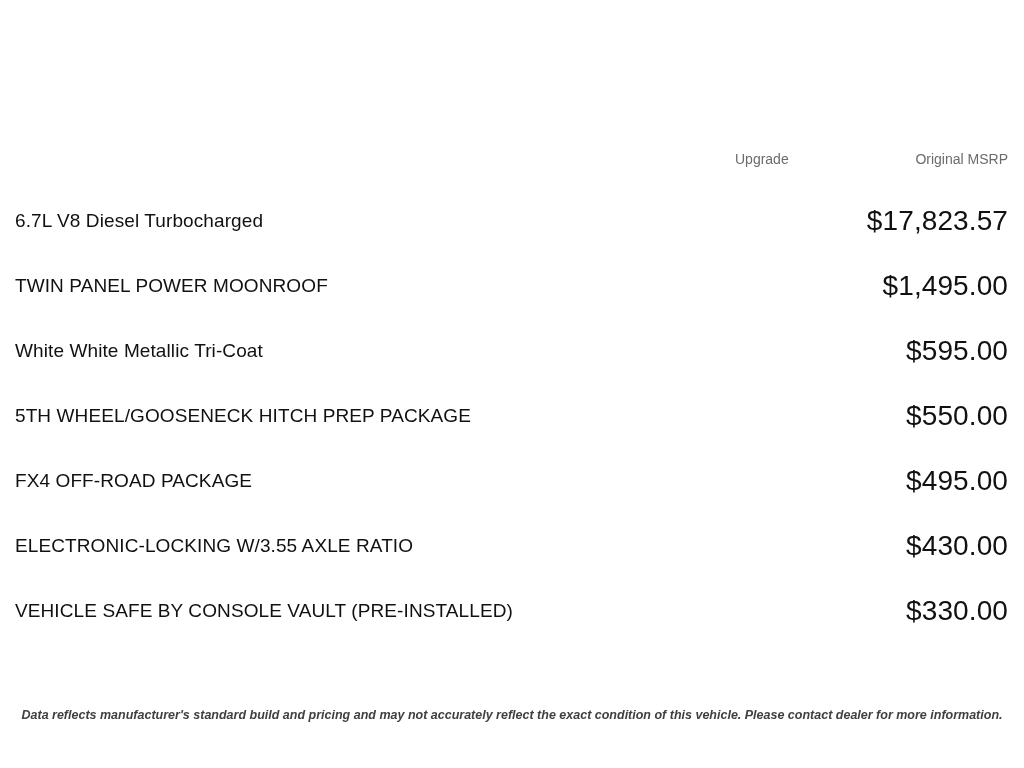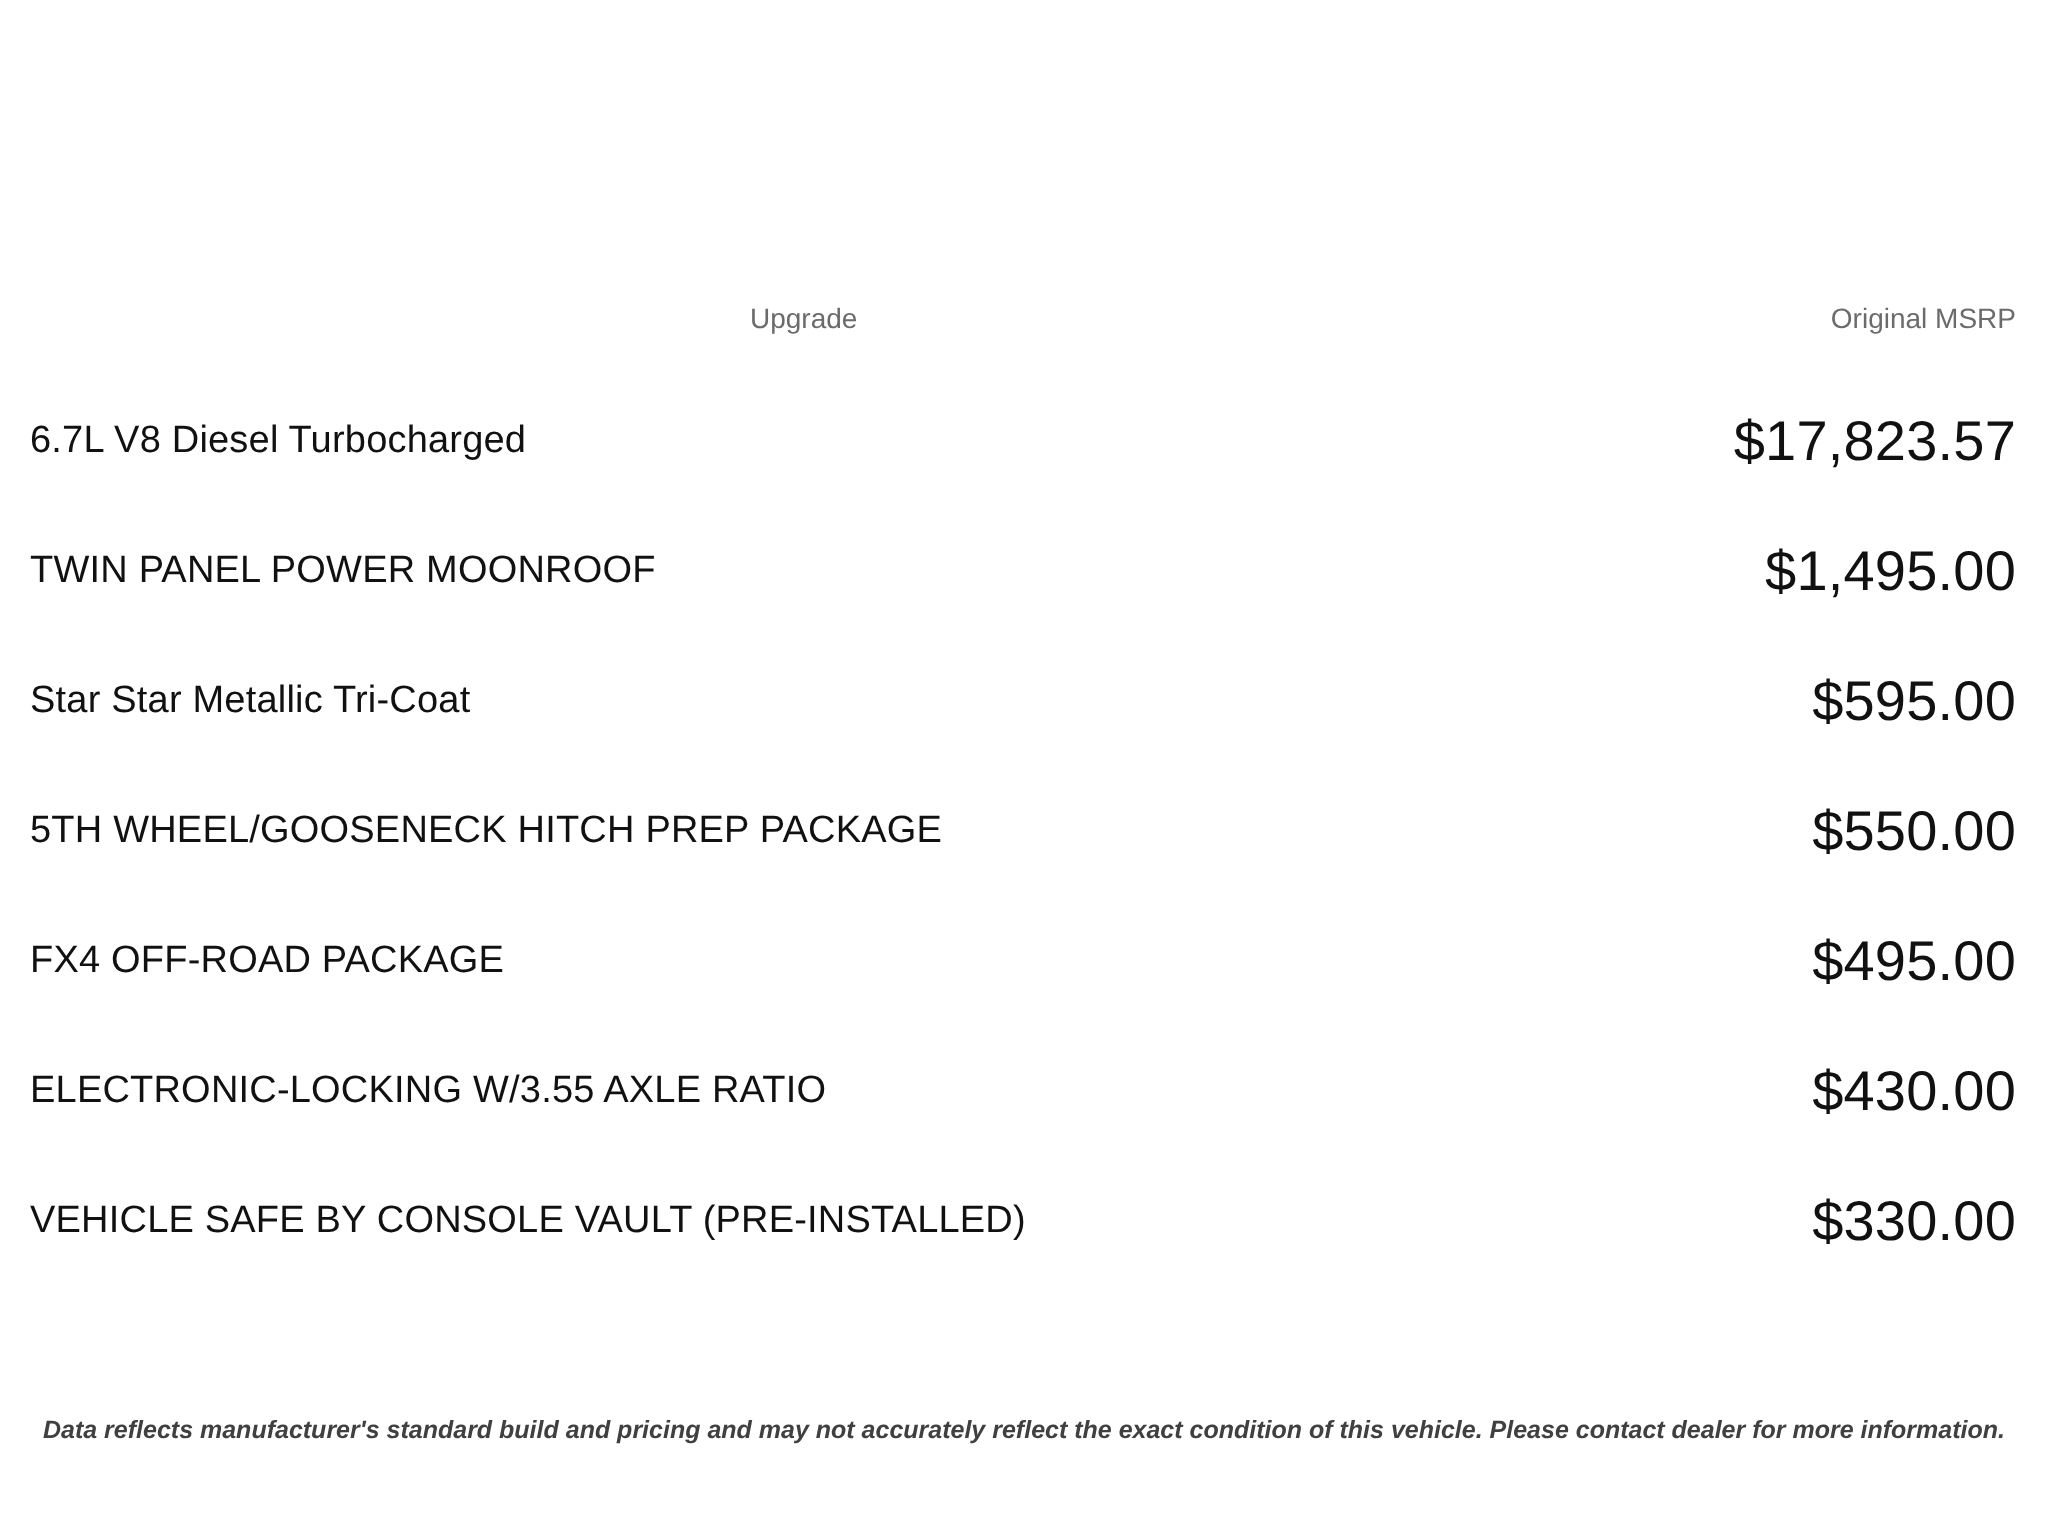--- a/index.html
+++ b/index.html
@@ -64,21 +64,21 @@
 
   table.upgrades th {
     font-weight: 400;
     color: #6b6b6b;
     font-size: 14px;
     padding: 0;
     height: 58px;
     vertical-align: middle;
   }
   th.col-upgrade {
-    text-align: center;
+    text-align: right;
   }
   th.col-msrp {
     text-align: right;
   }
 
   table.upgrades td {
     padding: 0;
     height: 65px;
     vertical-align: middle;
     color: #111111;
@@ -133,21 +133,21 @@
       <tbody>
         <tr>
           <td class="cell-name">6.7L V8 Diesel Turbocharged</td>
           <td class="cell-price">$17,823.57</td>
         </tr>
         <tr>
           <td class="cell-name">TWIN PANEL POWER MOONROOF</td>
           <td class="cell-price">$1,495.00</td>
         </tr>
         <tr>
-          <td class="cell-name">Star Star Metallic Tri-Coat</td>
+          <td class="cell-name">White White Metallic Tri-Coat</td>
           <td class="cell-price">$595.00</td>
         </tr>
         <tr>
           <td class="cell-name">5TH WHEEL/GOOSENECK HITCH PREP PACKAGE</td>
           <td class="cell-price">$550.00</td>
         </tr>
         <tr>
           <td class="cell-name">FX4 OFF-ROAD PACKAGE</td>
           <td class="cell-price">$495.00</td>
         </tr>

